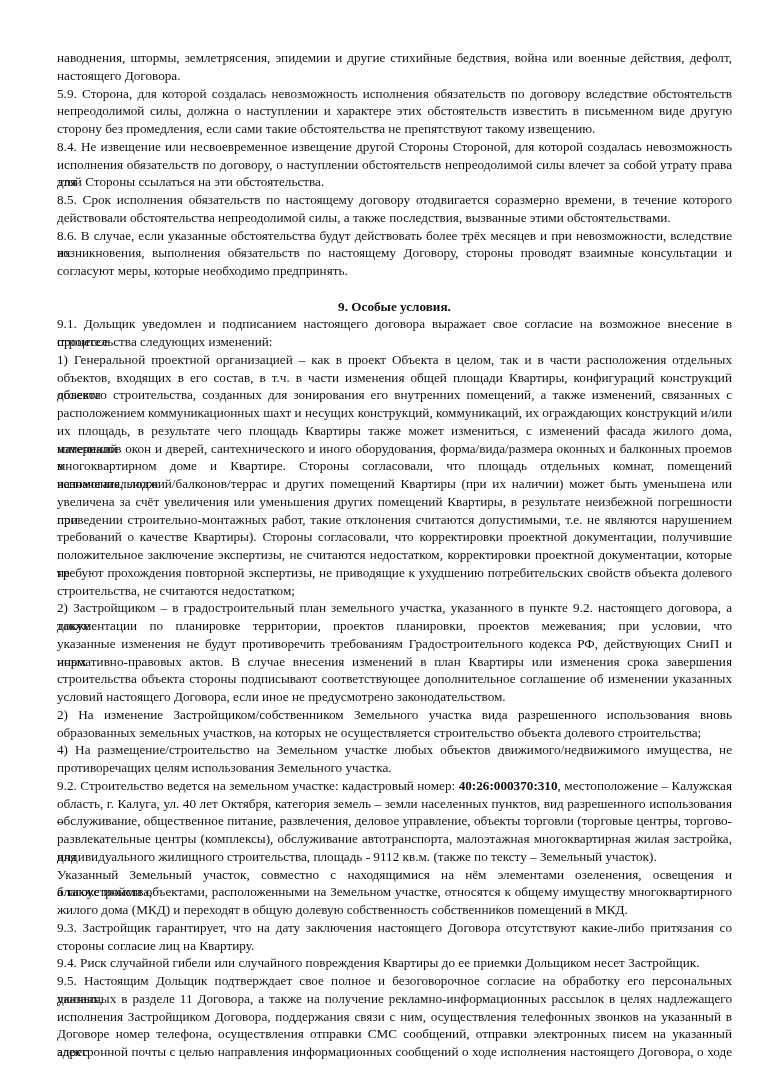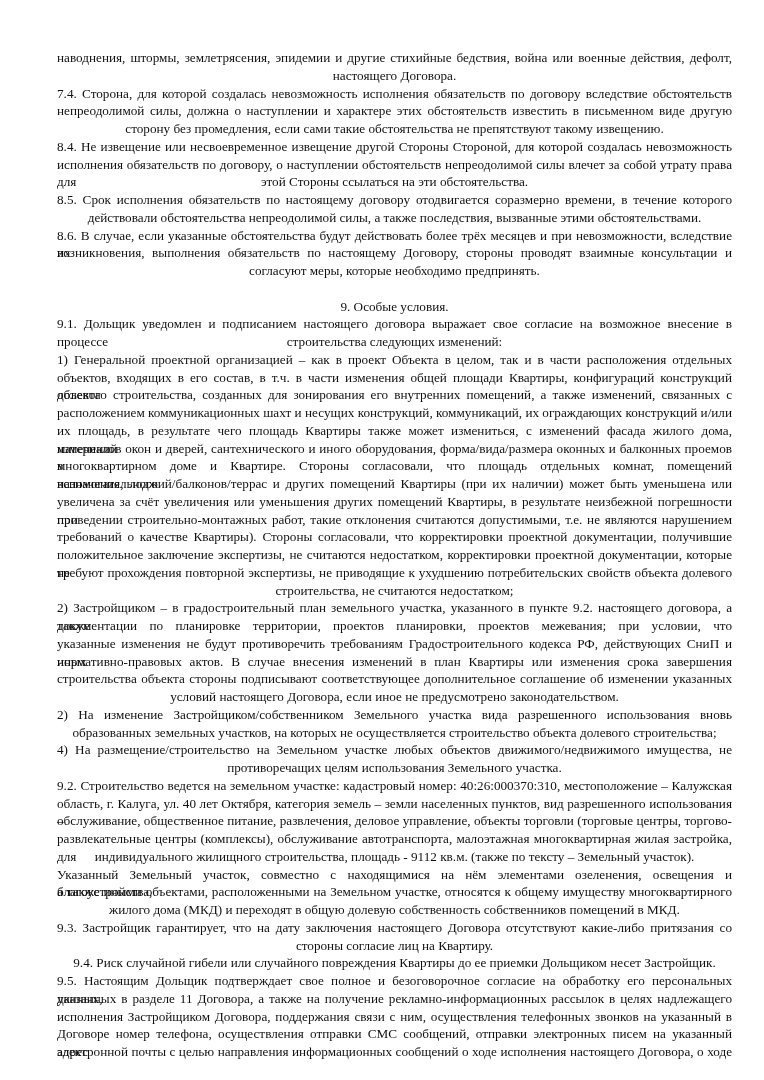--- a/index.html
+++ b/index.html
@@ -4,33 +4,33 @@
 <style>
   html, body { margin: 0; padding: 0; background: #ffffff; }
   body { width: 764px; height: 1080px; overflow: hidden; position: relative; }
   .page {
     position: absolute; left: 57px; top: 49px; width: 675px;
     font-family: "Liberation Serif", "DejaVu Serif", serif;
     font-size: 13.2px; color: #111111; line-height: 17.75px;
   }
   .line { display: block; white-space: nowrap; height: 17.75px; overflow: visible; }
   .line.j { text-align: justify; text-align-last: justify; white-space: normal; }
-  .line.l { text-align: center; }
-  .line.c { text-align: center; font-weight: normal; }
+  .line.l { text-align: left; }
+  .line.c { text-align: center; font-weight: bold; }
   .line.blank { height: 17.75px; }
-  .b { font-weight: normal; }
+  .b { font-weight: bold; }
 </style>
 </head>
 <body>
 
 <div class="page">
   <div id="block1">
       <div class="line j">наводнения, штормы, землетрясения, эпидемии и другие стихийные бедствия, война или военные действия, дефолт,</div>
       <div class="line l">настоящего Договора.</div>
-      <div class="line j">7.4. Сторона, для которой создалась невозможность исполнения обязательств по договору вследствие обстоятельств</div>
+      <div class="line j">5.9. Сторона, для которой создалась невозможность исполнения обязательств по договору вследствие обстоятельств</div>
       <div class="line j">непреодолимой силы, должна о наступлении и характере этих обстоятельств известить в письменном виде другую</div>
       <div class="line l">сторону без промедления, если сами такие обстоятельства не препятствуют такому извещению.</div>
       <div class="line j">8.4. Не извещение или несвоевременное извещение другой Стороны Стороной, для которой создалась невозможность</div>
       <div class="line j">исполнения обязательств по договору, о наступлении обстоятельств непреодолимой силы влечет за собой утрату права для</div>
       <div class="line l">этой Стороны ссылаться на эти обстоятельства.</div>
       <div class="line j">8.5. Срок исполнения обязательств по настоящему договору отодвигается соразмерно времени, в течение которого</div>
       <div class="line l">действовали обстоятельства непреодолимой силы, а также последствия, вызванные этими обстоятельствами.</div>
       <div class="line j">8.6. В случае, если указанные обстоятельства будут действовать более трёх месяцев и при невозможности, вследствие их</div>
       <div class="line j">возникновения, выполнения обязательств по настоящему Договору, стороны проводят взаимные консультации и</div>
       <div class="line l">согласуют меры, которые необходимо предпринять.</div>

